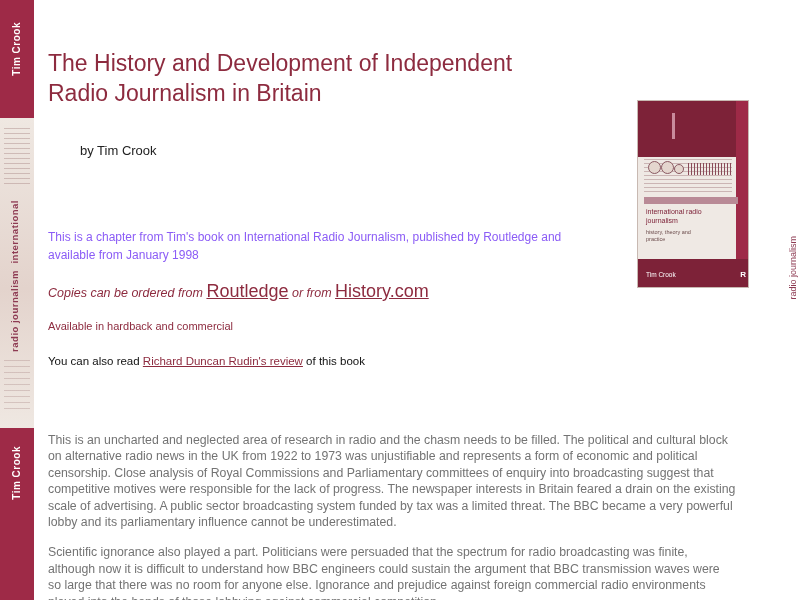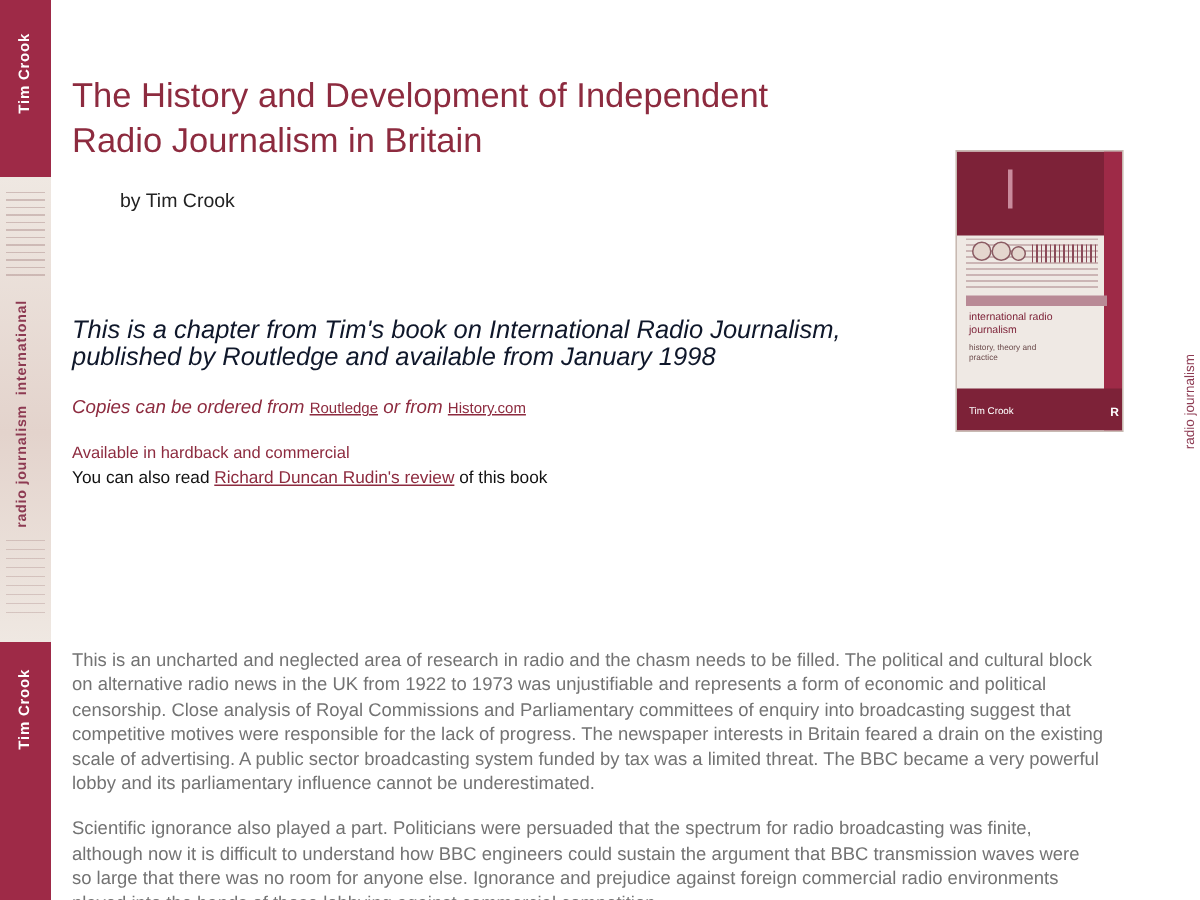--- a/index.html
+++ b/index.html
@@ -131,59 +131,58 @@
   h1.doc-title {
     margin: 0;
     padding-top: 48px;
     font-size: 23px;
     line-height: 30px;
     font-weight: normal;
     color: #8d2b3f;
     max-width: 520px;
   }
   .byline {
-    margin-top: 18px;
+    margin-top: 35px;
     font-size: 13px;
     color: #222222;
     padding-left: 32px;
   }
 
   .intro-block {
     margin-top: 70px;
     max-width: 530px;
   }
   .intro-italic {
-    font-style: italic;
-    font-size: 17px;
+    font-size: 12px;
     line-height: 18px;
-    color: #0f172a;
+    color: #8b5cf6;
   }
   .order-line {
     margin-top: 17px;
     font-style: italic;
     font-size: 12.5px;
     color: #8d2b3f;
   }
   .order-line a {
     font-style: normal;
-    font-size: 10px;
+    font-size: 18px;
     color: #8d2b3f;
     text-decoration: underline;
   }
   .order-line .sep {
     font-style: italic;
     margin-top: 45px;
   }
   .avail {
     margin-top: 18px;
     font-size: 11px;
     color: #8d2b3f;
   }
   .review-line {
-    margin-top: 5px;
+    margin-top: 23px;
     font-size: 11.5px;
     color: #111111;
   }
   .review-line a {
     color: #8d2b3f;
     text-decoration: underline;
   }
 
   .body-copy {
     position: absolute;

